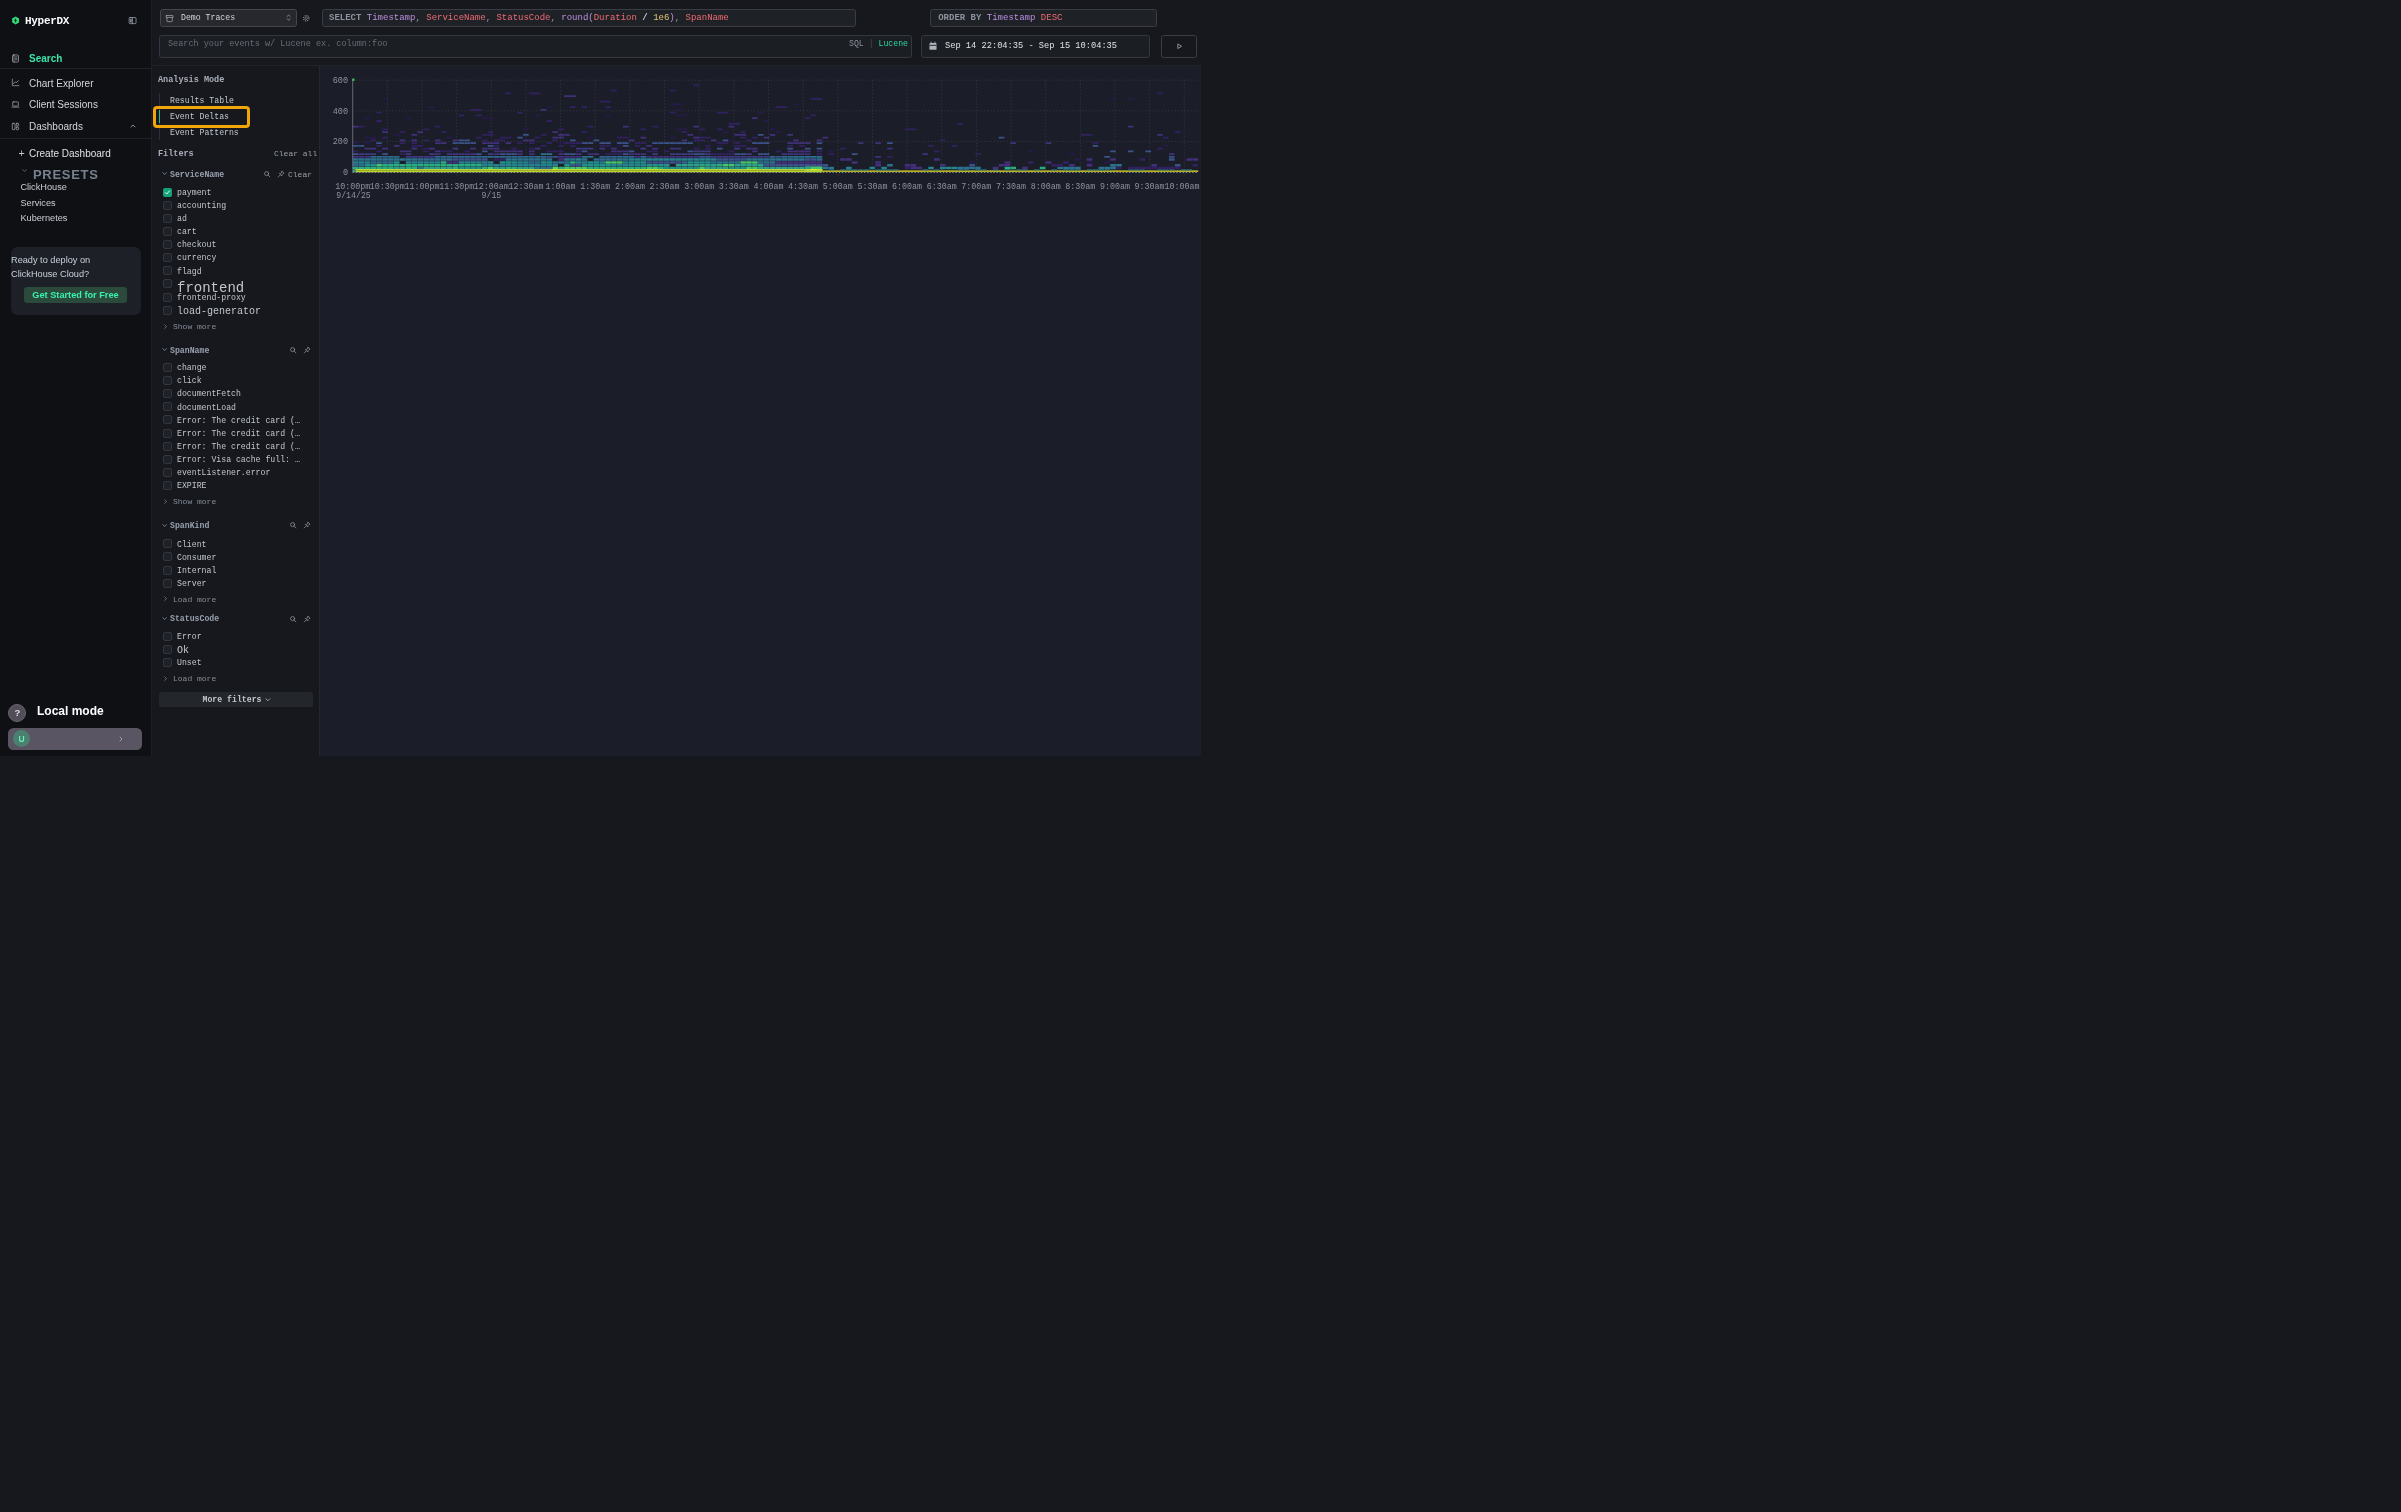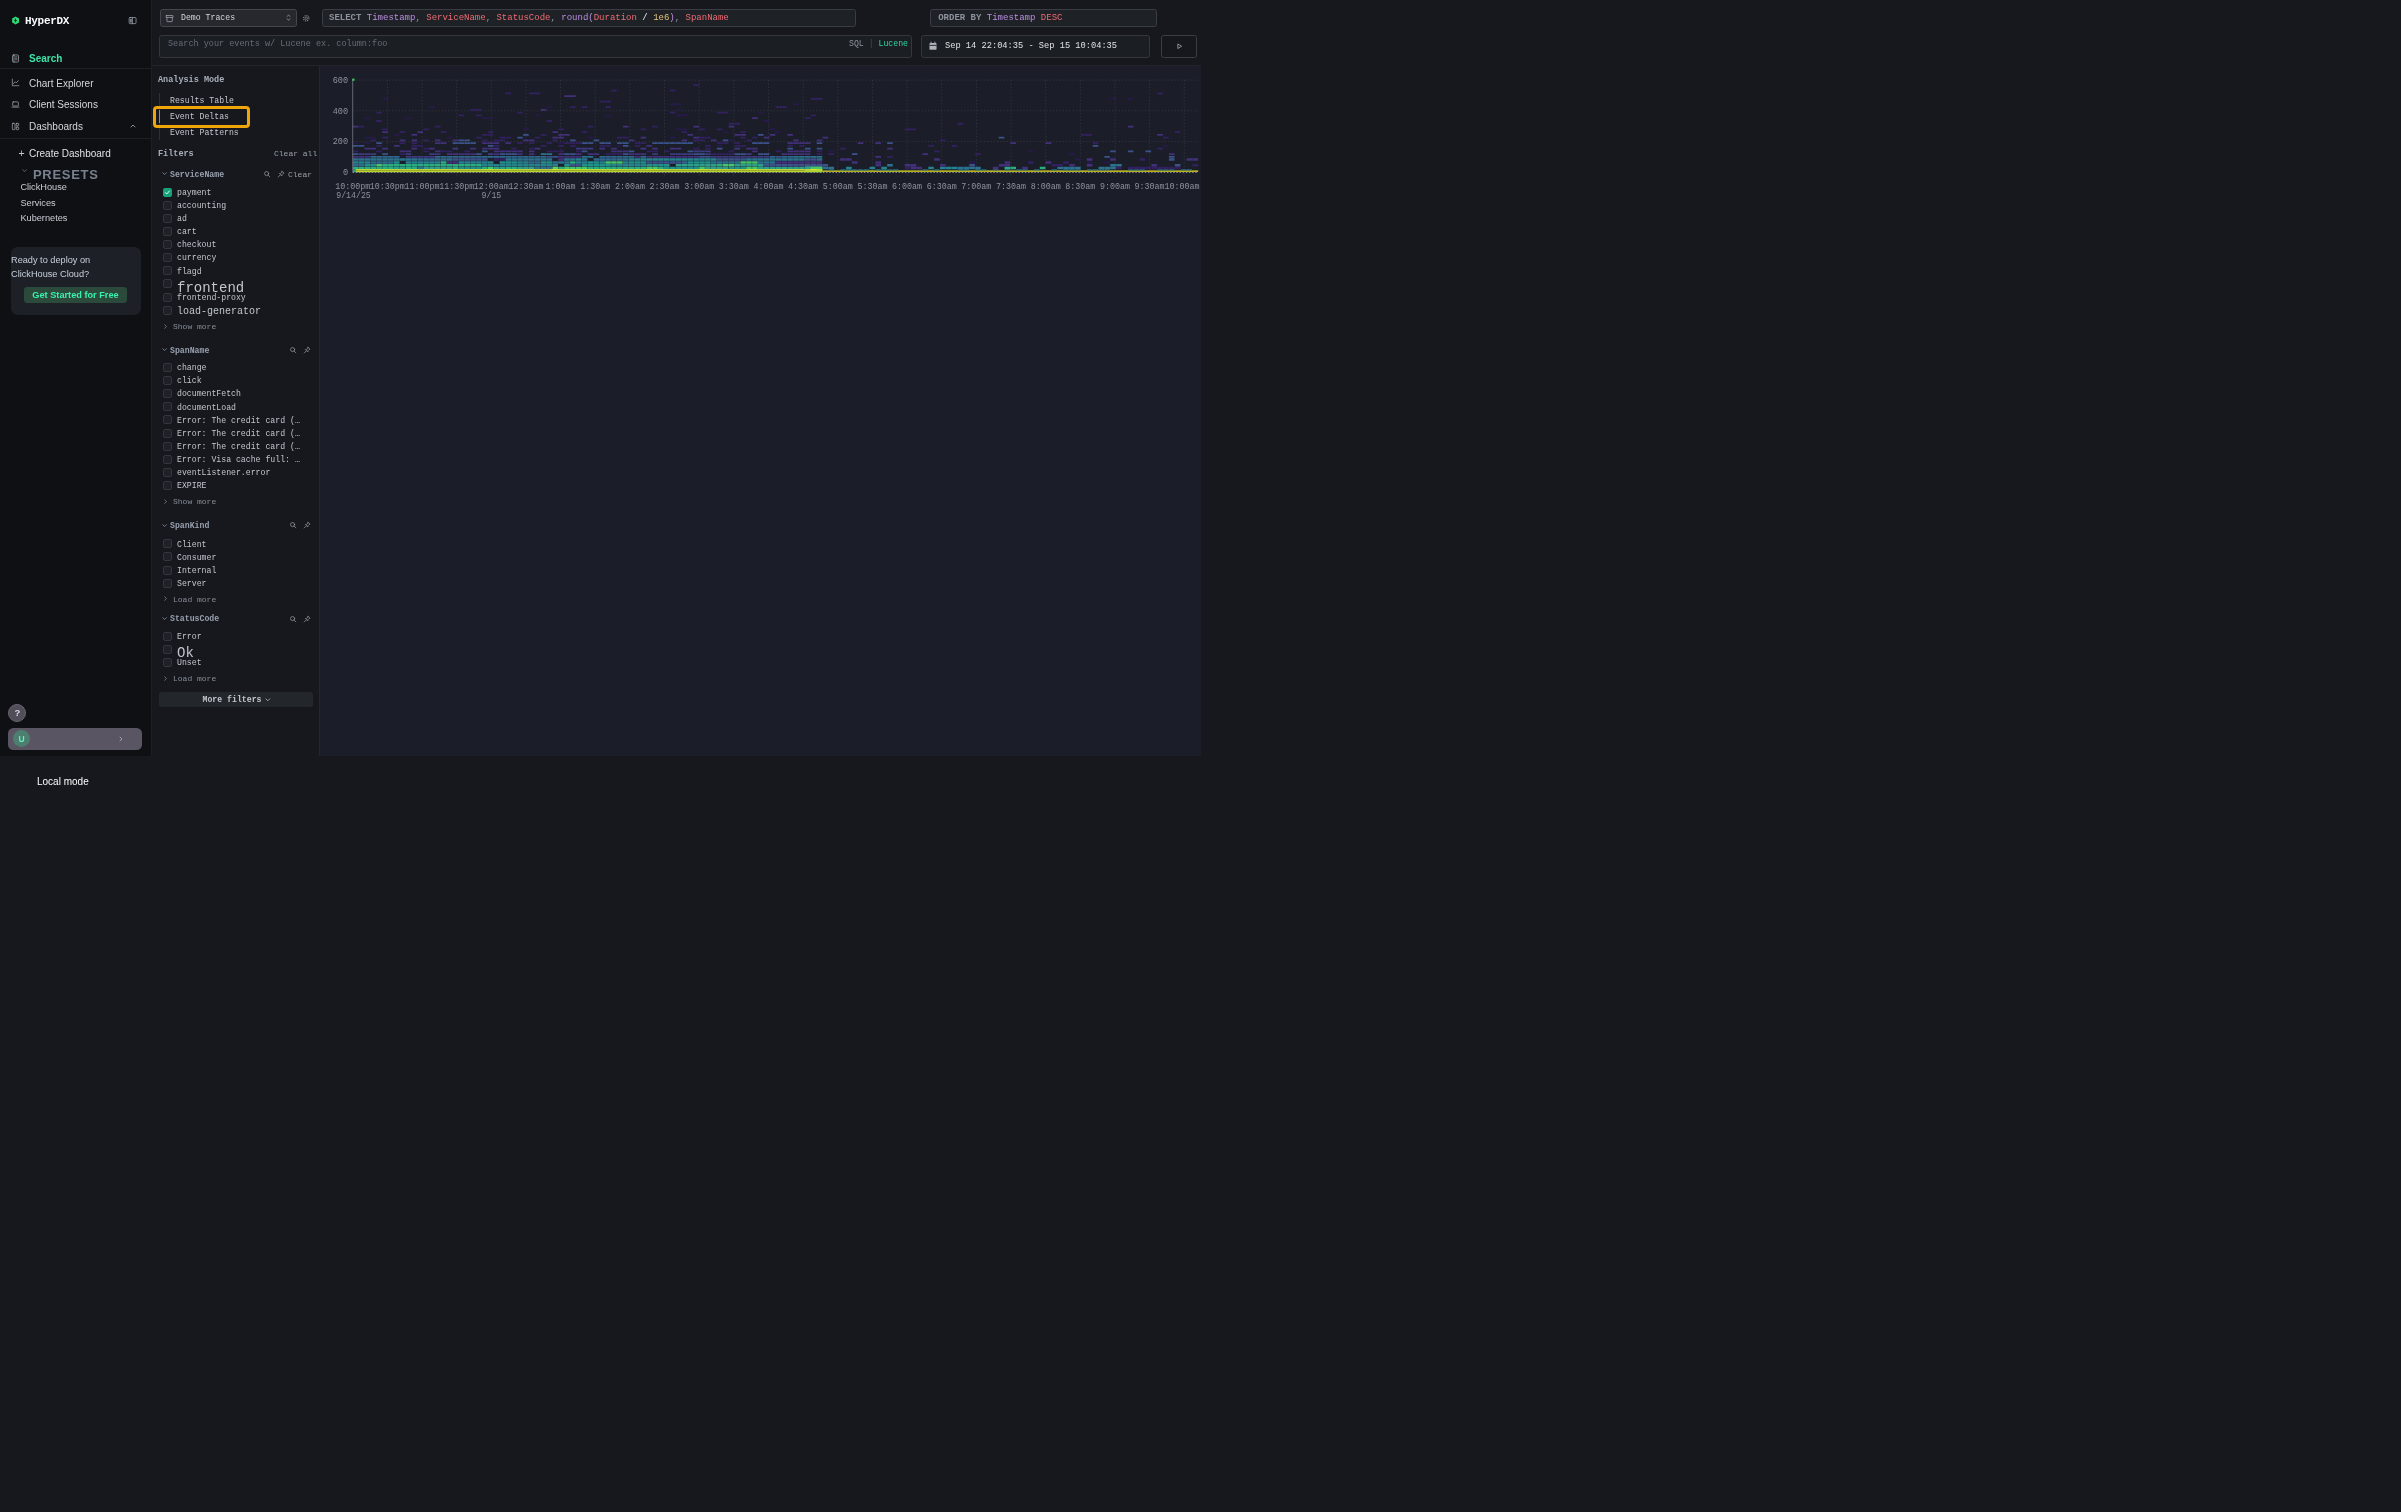--- a/index.html
+++ b/index.html
@@ -90,21 +90,21 @@
 <div class="abs sans" style="left:20.4px;top:213px;font-size:9.2px;color:#c9cdd3">Kubernetes</div>
 <div class="abs" style="left:11px;top:247px;width:130px;height:68px;background:#1d2027;border-radius:6.6px"></div>
 <div class="abs sans" style="left:11px;top:254px;width:130px;font-size:9.2px;line-height:13.7px;color:#c9d0da">Ready to deploy on<br>ClickHouse Cloud?</div>
 <div class="abs" style="left:24px;top:287px;width:103px;height:16px;background:#2b4a3c;border-radius:3.3px"></div>
 <div class="abs sans" style="left:24px;top:290px;width:103px;text-align:center;font-size:9.2px;font-weight:bold;color:#3af0ae">Get Started for Free</div>
 <div class="abs" style="left:8.2px;top:704px;width:18px;height:18px;border-radius:50%;background:#524e59;border:0.7px solid #68646f"></div>
 <div class="abs sans" style="left:8.2px;top:707px;width:18.4px;text-align:center;font-size:9.5px;font-weight:bold;color:#dcdae2">?</div>
 <div class="abs" style="left:8.2px;top:728px;width:134px;height:22px;background:#595562;border-radius:5.3px"></div>
 <div class="abs" style="left:13.3px;top:730px;width:16.7px;height:16.7px;border-radius:50%;background:#4c7f6f"></div>
 <div class="abs sans" style="left:13.3px;top:734px;width:16.7px;text-align:center;font-size:8.5px;font-weight:bold;color:#64efbd">U</div>
-<div class="abs sans" style="left:37px;top:776px;font-size:10px;font-weight:normal;color:#fdfdfe">Local mode</div>
+<div class="abs sans" style="left:37px;top:704px;font-size:12px;font-weight:bold;color:#fdfdfe">Local mode</div>
 <svg style="position:absolute;left:117px;top:735px" width="8" height="8" viewBox="0 0 24 24" fill="none" xmlns="http://www.w3.org/2000/svg">
     <path d="M9 6l6 6-6 6" stroke="#aab3c2" stroke-width="2.4" stroke-linecap="round" stroke-linejoin="round"></path>
   </svg>
 <div class="abs" style="left:319px;top:66px;width:0.7px;height:690px;background:#25272d"></div>
 <div class="abs mono" style="left:158px;top:75px;font-size:8.5px;font-weight:bold;color:#a9aeb8">Analysis Mode</div>
 <div class="abs" style="left:159px;top:93px;width:1.3px;height:47px;background:#2d3037"></div>
 <div class="abs" style="left:159px;top:110px;width:1.3px;height:13px;background:#25c18d"></div>
 <div class="abs mono" style="left:170px;top:96px;font-size:8.2px;color:#c3c7cf">Results Table</div>
 <div class="abs mono" style="left:170px;top:112px;font-size:8.2px;color:#c3c7cf">Event Deltas</div>
 <div class="abs mono" style="left:170px;top:128px;font-size:8.2px;color:#c3c7cf">Event Patterns</div>
@@ -219,21 +219,21 @@
     <circle cx="10.5" cy="10.5" r="6" stroke="#9aa0ab" stroke-width="2" stroke-linecap="round" stroke-linejoin="round"></circle>
     <path d="M15 15l5 5" stroke="#9aa0ab" stroke-width="2" stroke-linecap="round" stroke-linejoin="round"></path>
   </svg>
 <svg style="position:absolute;left:303px;top:615px" width="8.2" height="8.2" viewBox="0 0 24 24" fill="none" xmlns="http://www.w3.org/2000/svg">
     <path d="M14.5 3.5l6 6-2.6.9-3.3 3.3-.4 3.8-7.2-7.2 3.8-.4 3.3-3.3Z" stroke="#9aa0ab" stroke-width="2" stroke-linecap="round" stroke-linejoin="round"></path>
     <path d="M8.5 15.5L3.5 20.5" stroke="#9aa0ab" stroke-width="2" stroke-linecap="round" stroke-linejoin="round"></path>
   </svg>
 <div class="abs" style="left:163px;top:632px;width:9px;height:9px;border-radius:2px;background:#1e2127;border:0.7px solid #32363e"></div>
 <div class="abs mono" style="left:177px;top:632px;font-size:8.2px;color:#c2c6cd">Error</div>
 <div class="abs" style="left:163px;top:645px;width:9px;height:9px;border-radius:2px;background:#1e2127;border:0.7px solid #32363e"></div>
-<div class="abs mono" style="left:177px;top:645px;font-size:14px;color:#c2c6cd">Ok</div>
+<div class="abs mono" style="left:177px;top:645px;font-size:10px;color:#c2c6cd">Ok</div>
 <div class="abs" style="left:163px;top:658px;width:9px;height:9px;border-radius:2px;background:#1e2127;border:0.7px solid #32363e"></div>
 <div class="abs mono" style="left:177px;top:658px;font-size:8.2px;color:#c2c6cd">Unset</div>
 <svg style="position:absolute;left:162px;top:675px" width="7.2" height="7.2" viewBox="0 0 24 24" fill="none" xmlns="http://www.w3.org/2000/svg">
     <path d="M9 6l6 6-6 6" stroke="#868c96" stroke-width="2.4" stroke-linecap="round" stroke-linejoin="round"></path>
   </svg>
 <div class="abs mono" style="left:173px;top:674px;font-size:8px;color:#868c96">Load more</div>
 <div class="abs" style="left:159px;top:692px;width:154px;height:15px;background:#23262b;border-radius:2.6px"></div>
 <div class="abs mono" style="left:155px;top:695px;width:154px;text-align:center;font-size:8.2px;font-weight:bold;color:#c3c7cf">More filters</div>
 <svg style="position:absolute;left:264px;top:696px" width="7.6" height="7.6" viewBox="0 0 24 24" fill="none" xmlns="http://www.w3.org/2000/svg">
     <path d="M6 9l6 6 6-6" stroke="#c3c7cf" stroke-width="2.4" stroke-linecap="round" stroke-linejoin="round"></path>

